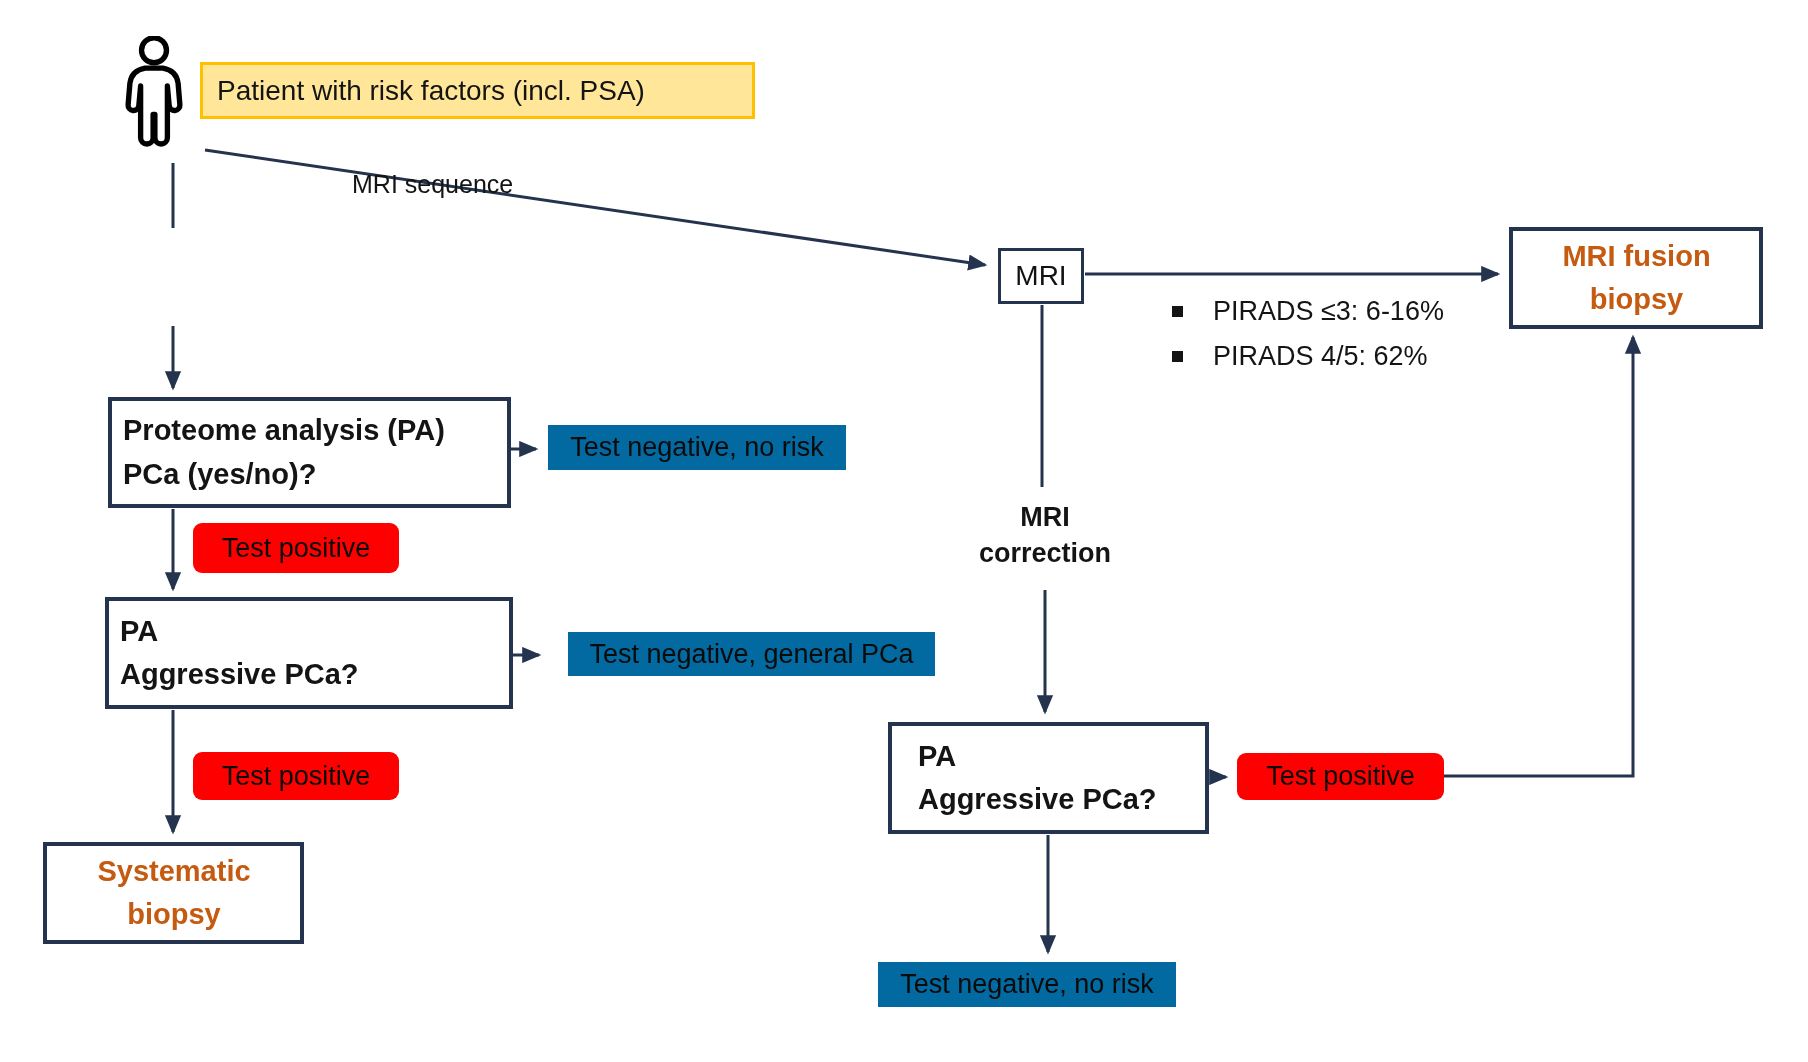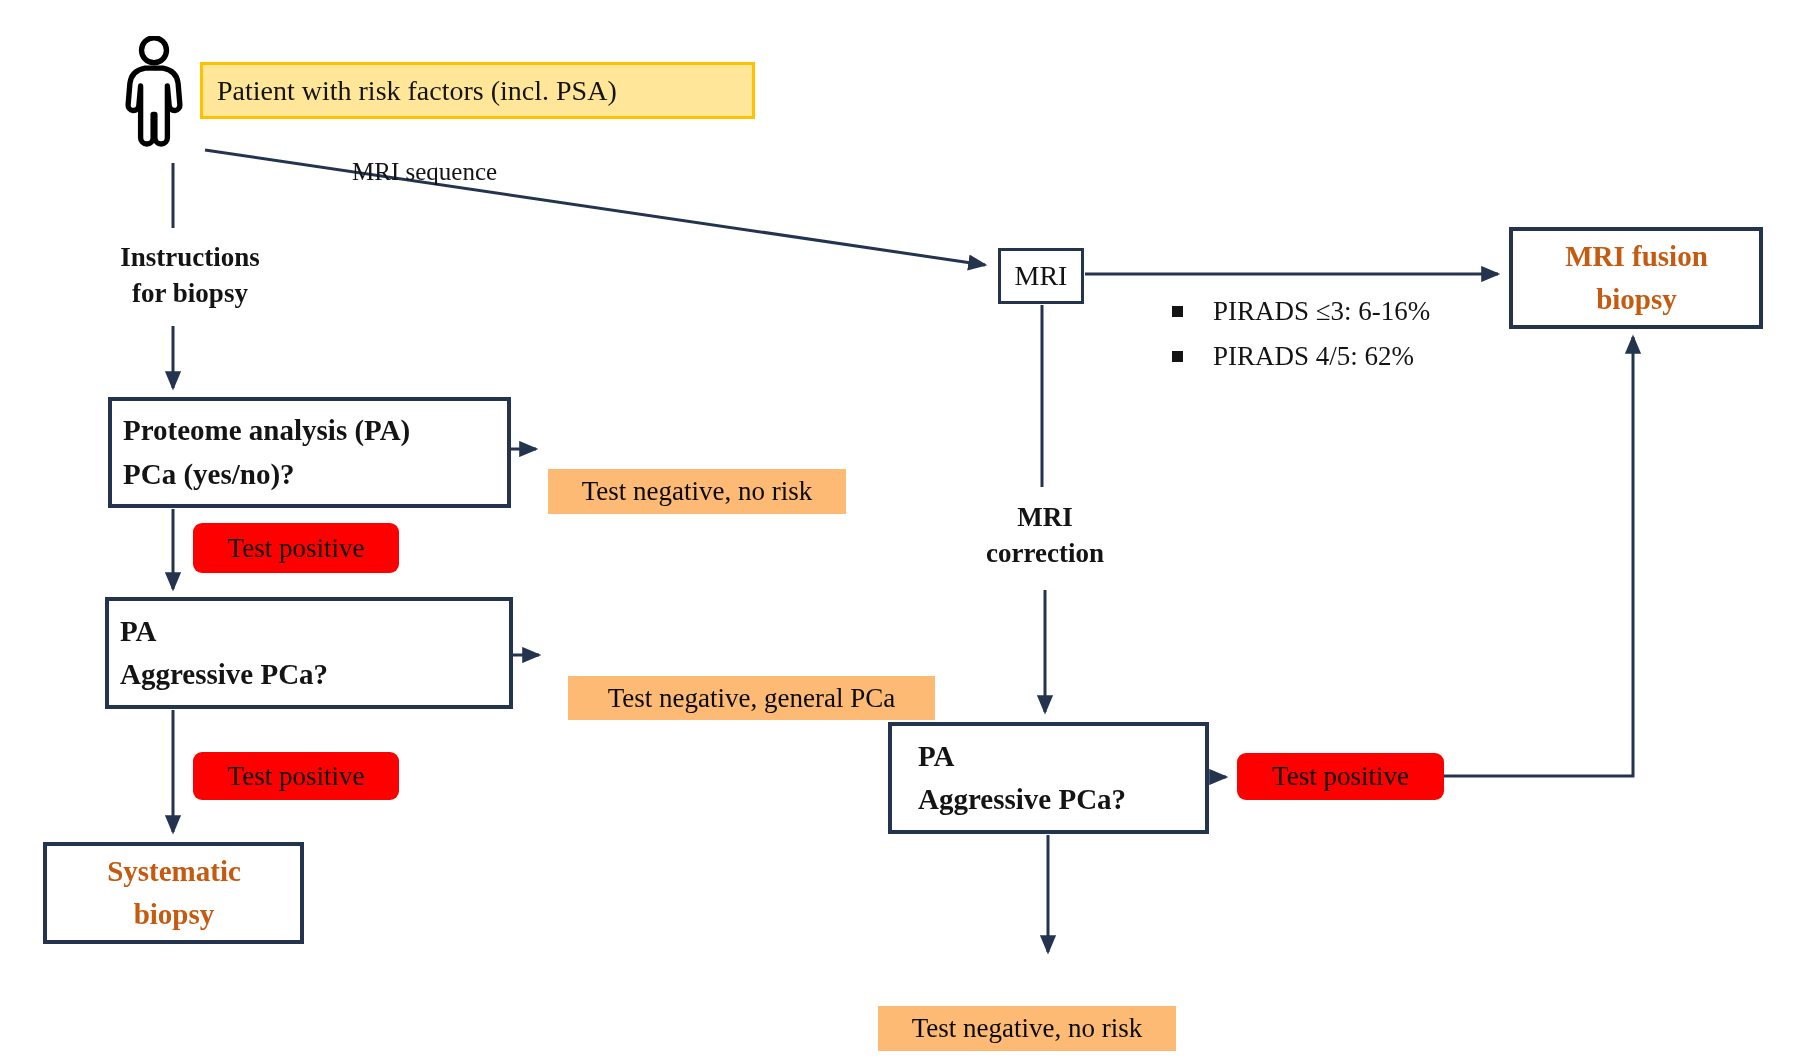--- a/index.html
+++ b/index.html
@@ -1,18 +1,18 @@
 <!DOCTYPE html>
 <html><head>
 <meta charset="utf-8">
 <style>
   html,body{margin:0;padding:0;background:#fff;}
   .canvas{
     position:relative;width:1808px;height:1062px;background:#ffffff;
-    font-family:Liberation Serif, serif;color:#111;
+    font-family:Liberation Sans, sans-serif;color:#111;
     overflow:hidden;
   }
   .abs{position:absolute;box-sizing:border-box;}
   svg.connectors{position:absolute;left:0;top:0;width:1808px;height:1062px;}
 
   
   .frame{
     background:#fff;border:4px solid #24344E;
     display:flex;flex-direction:column;justify-content:center;
   }
@@ -24,21 +24,21 @@
     background:#FFE699;border:3px solid #FFC000;
     display:flex;align-items:center;padding-left:14px;
     font-size:28px;color:#141414;
   }
 
   
   .chip{
     display:flex;align-items:center;justify-content:center;
     font-size:27px;color:#0b0b0b;white-space:nowrap;
   }
-  .chip.green{background:#fdba74;margin-top:44px;}
+  .chip.green{background:#0369a1;}
   .chip.red{background:#FE0000;border-radius:9px;}
 
   
   .freelabel{
     text-align:center;font-weight:bold;font-size:27px;line-height:1.33;color:#141414;
   }
   .seq-label{font-size:25px;color:#141414;white-space:nowrap;}
 
   
   .orange-text .bline{color:#C55A11;text-align:center;padding-left:1px;}
@@ -93,28 +93,24 @@
     <circle cx="50" cy="16" r="14" fill="#fff" stroke="#000" stroke-width="6"></circle>
     <path d="M40 36 C29 38 24 45 23 53 L21 77 A6 6 0 0 0 33 78 L35 56
              L35 114 A7 7 0 0 0 49 114 L49 88 L51 88 L51 114 A7 7 0 0 0 65 114
              L65 56 L67 78 A6 6 0 0 0 79 77 L77 53 C76 45 71 38 60 36 Z" fill="#fff" stroke="#000" stroke-width="6" stroke-linejoin="round"></path>
   </svg>
 
   <div class="abs yellow" style="left:200px;top:62px;width:555px;height:57px;">
     <span>Patient with risk factors (incl. PSA)</span>
   </div>
 
-  <div class="abs seq-label" style="left:352px;top:158px;">
+  <div class="abs seq-label" style="left:352px;top:170px;">
     <span>MRI sequence</span>
   </div>
 
-  <div class="abs freelabel" style="left:83px;top:240px;width:214px;">
-    <span>Instructions</span><br>
-    <span>for biopsy</span>
-  </div>
 
   <div class="abs frame padded" style="left:108px;top:397px;width:403px;height:111px;">
     <span class="bline">Proteome analysis (PA)</span>
     <span class="bline">PCa (yes/no)?</span>
   </div>
 
   <div class="abs chip green" style="left:548px;top:425px;width:298px;height:45px;">
     <span>Test negative, no risk</span>
   </div>
 

